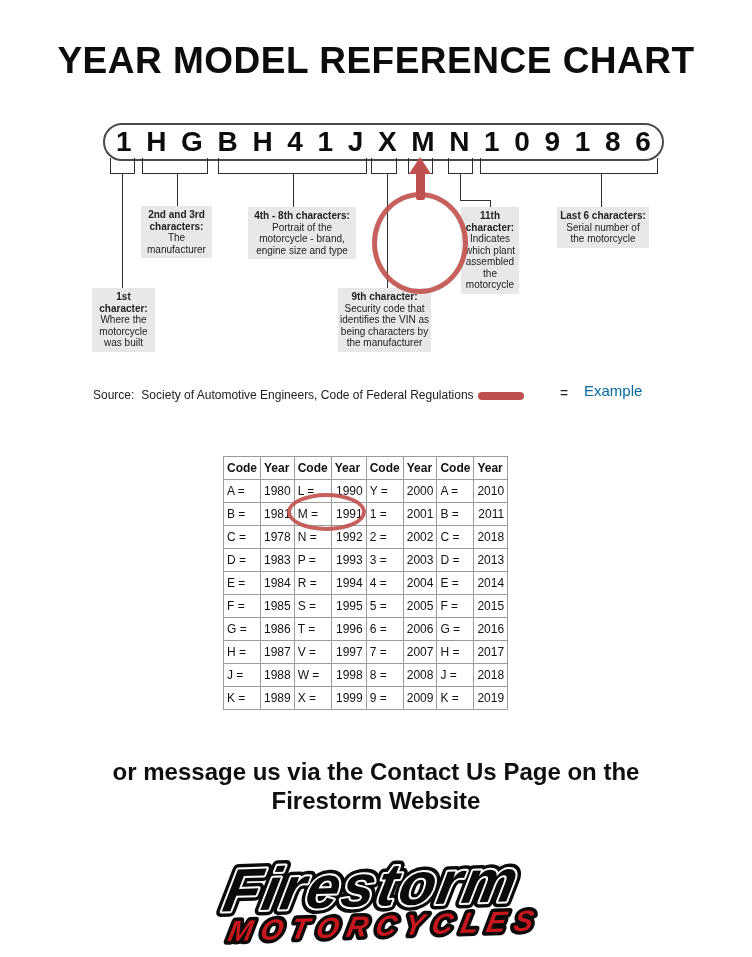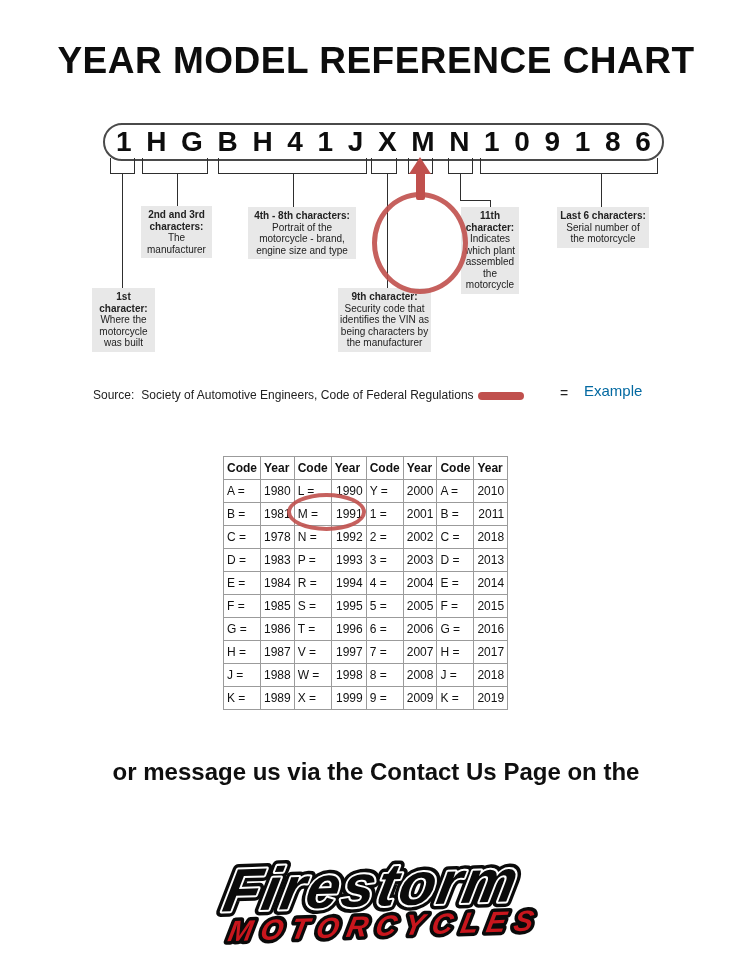--- a/index.html
+++ b/index.html
@@ -265,20 +265,21 @@
           <td class="year">2009</td>
           <td class="code">K =</td>
           <td class="year">2019</td>
         </tr>
       </tbody>
   </table>
   <div class="abs red-circle table-circle"></div>
 
   <div class="abs footer">
     <div>or message us via the Contact Us Page on the</div>
+    <div>Firestorm Website</div>
   </div>
 
   <svg class="abs logo-svg" width="380" height="92" viewBox="0 0 380 92">
     <g transform="rotate(-2 190 46)">
       <g transform="skewX(-13)">
         <text class="logo-word1 l1-outer" x="46" y="50">Firestorm</text>
         <text class="logo-word2 l2-outer" x="58" y="80">MOTORCYCLES</text>
         <text class="logo-word1 l1-white" x="46" y="50">Firestorm</text>
         <text class="logo-word1 l1-fill" x="46" y="50">Firestorm</text>
         <text class="logo-word2 l2-fill" x="58" y="80">MOTORCYCLES</text>

